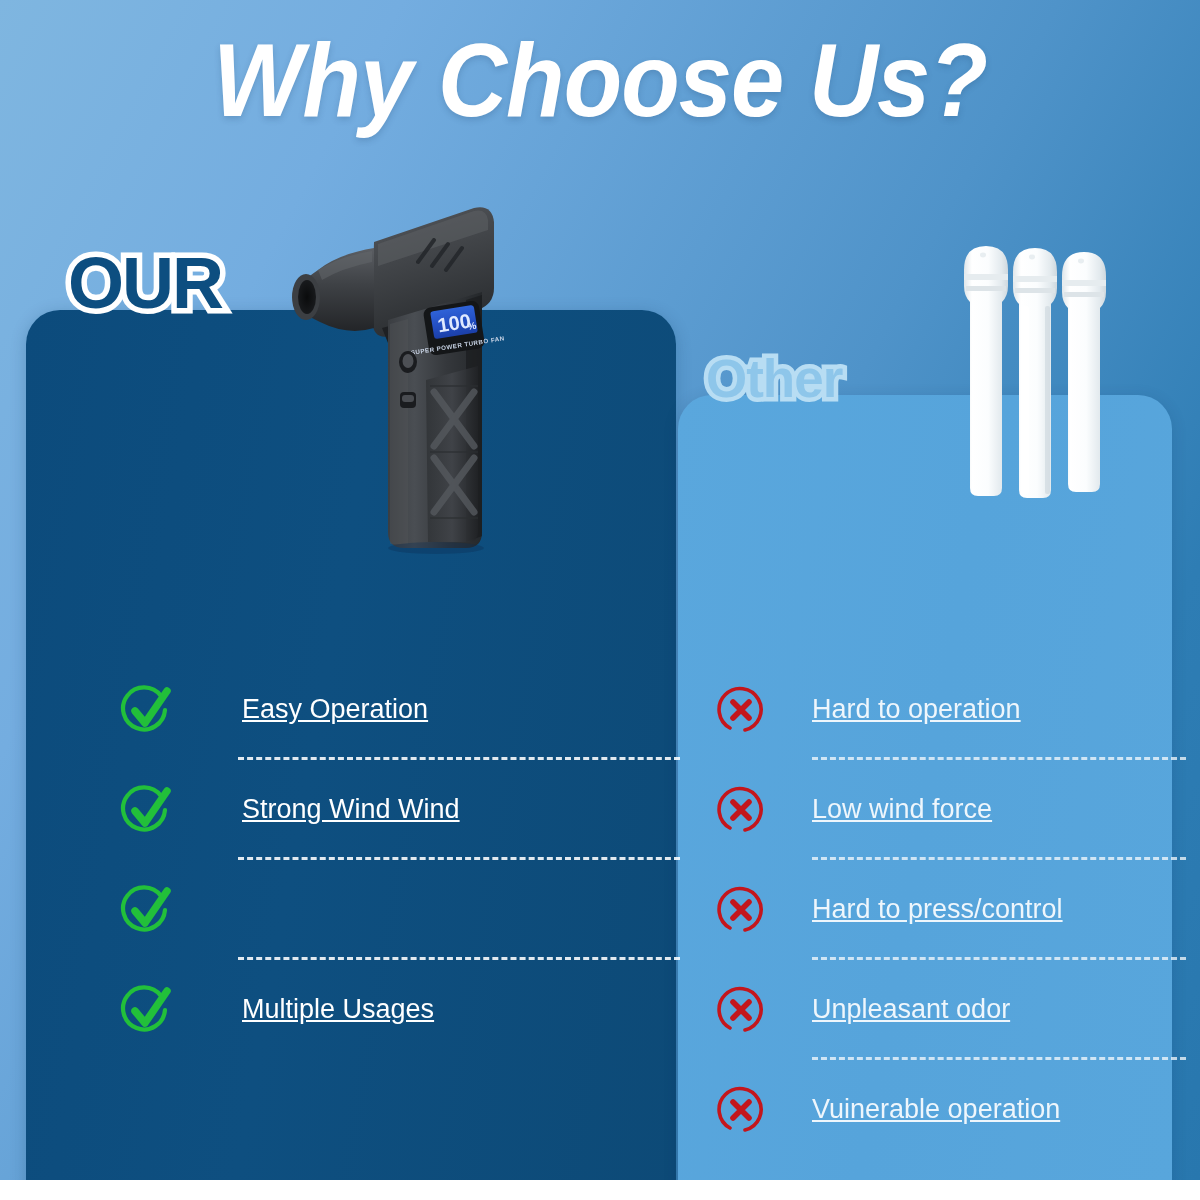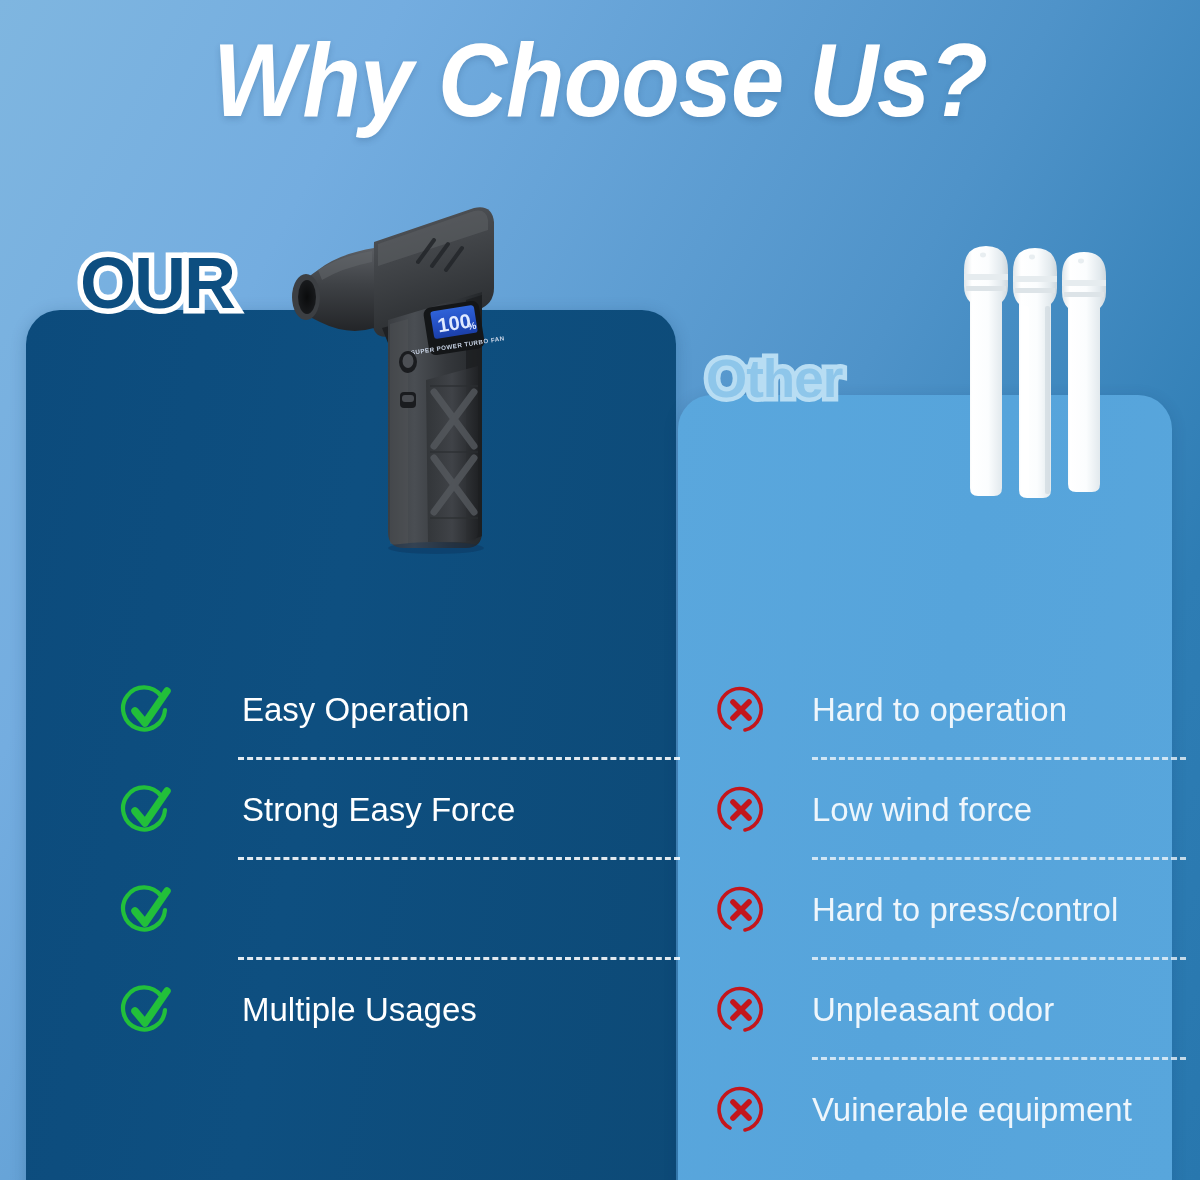--- a/index.html
+++ b/index.html
@@ -51,21 +51,21 @@
     width: 494px;
     height: 805px;
     background: linear-gradient(100deg, #5aa7dd 0%, #56a4db 50%, #58a6dc 100%);
     border-radius: 34px 34px 0 0;
     box-shadow: 0 3px 16px rgba(10,45,80,0.14);
   }
 
   
   #label-our {
     position: absolute;
-    left: 80px;
+    left: 68px;
     top: 247px;
     font-size: 72px;
     font-weight: bold;
     line-height: 1;
     color: #0d4e80;
     letter-spacing: -2px;
     -webkit-text-stroke: 11px #ffffff;
     paint-order: stroke fill;
     white-space: nowrap;
   }
@@ -99,22 +99,23 @@
     width: 52px;
     height: 52px;
     margin-right: 0;
   }
   #list-our .ico  { width: 54px; height: 54px; }
   #list-other .ico{ width: 50px; height: 50px; }
 
   .row .txt {
     flex: 1 1 auto;
     white-space: nowrap;
-    font-size: 33px;
+    font-size: 27px;
     line-height: 1.1;
+    text-decoration: underline;
   }
   #list-our .txt {
     margin-left: 68px;
     color: #ffffff;
     font-weight: 500;
   }
   #list-other .txt {
     margin-left: 46px;
     color: #eef6fc;
     font-weight: 400;
@@ -317,21 +318,21 @@
 
     <div class="row">
       <span class="ico">
         <svg viewBox="0 0 54 54" width="54" height="54">
             <g fill="none" stroke="#22c03a" stroke-width="4.2" stroke-linecap="round">
               <path d="M41 13 A21 21 0 1 0 45 27"></path>
               <path d="M15 28 L25 40 L47 8" stroke-width="7.5" stroke-linejoin="round"></path>
             </g>
           </svg>
       </span>
-      <span class="txt">Strong Easy Force</span>
+      <span class="txt">Strong Wind Wind</span>
       <span class="divider"></span>
     </div>
 
 
     <div class="row">
       <span class="ico">
         <svg viewBox="0 0 54 54" width="54" height="54">
             <g fill="none" stroke="#22c03a" stroke-width="4.2" stroke-linecap="round">
               <path d="M41 13 A21 21 0 1 0 45 27"></path>
               <path d="M15 28 L25 40 L47 8" stroke-width="7.5" stroke-linejoin="round"></path>
@@ -412,19 +413,19 @@
 
     <div class="row">
       <span class="ico">
         <svg viewBox="0 0 50 50" width="50" height="50">
             <g fill="none" stroke="#c4161c" stroke-width="3.6" stroke-linecap="round">
               <path d="M14 43 A21 21 0 1 1 29 45"></path>
               <path d="M17 17 L33 33 M33 17 L17 33" stroke-width="5.6"></path>
             </g>
           </svg>
       </span>
-      <span class="txt">Vuinerable equipment</span>
+      <span class="txt">Vuinerable operation</span>
 
     </div>
 
   </div>
 
 </div>
 
 </body></html>

